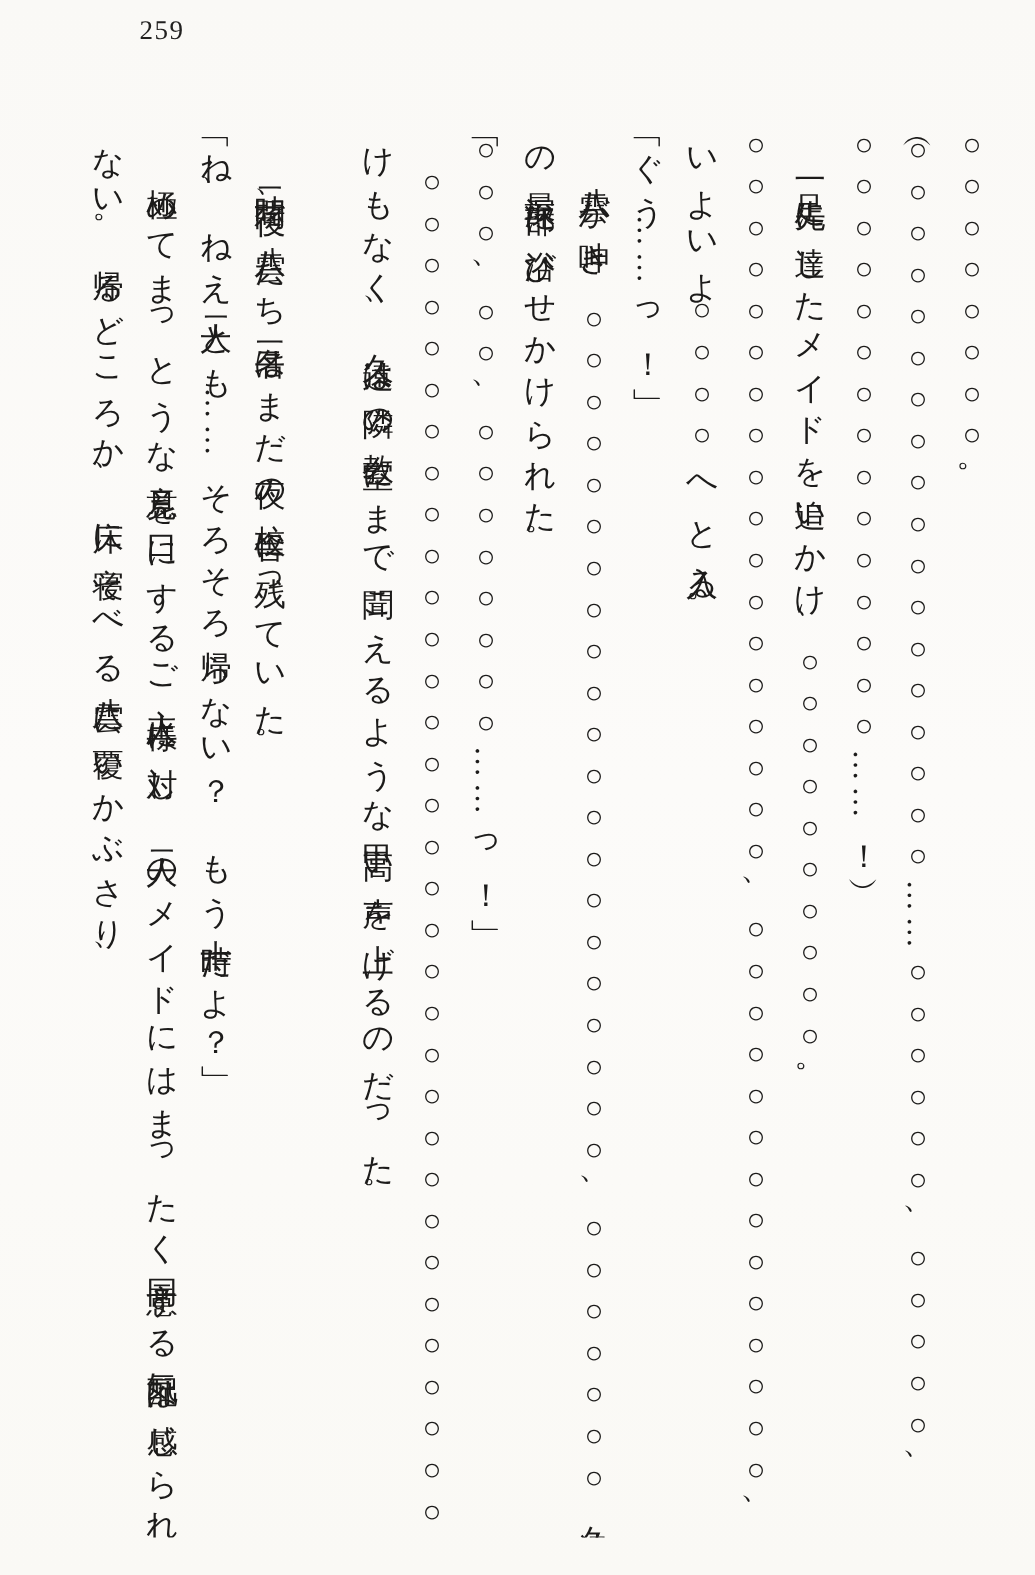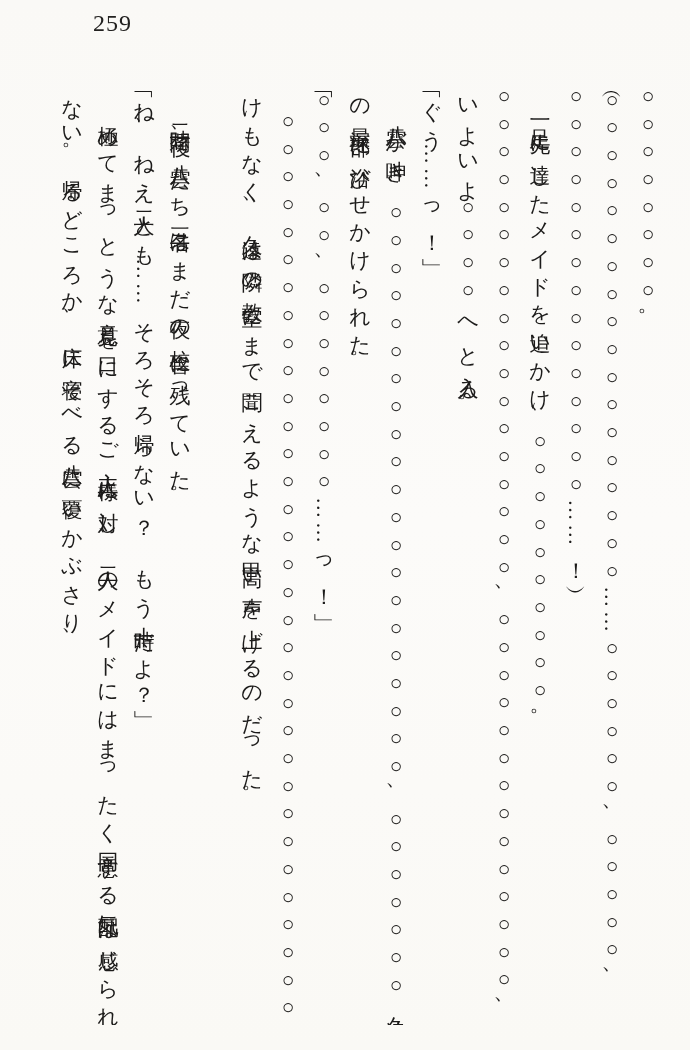--- a/index.html
+++ b/index.html
@@ -16,21 +16,21 @@
   }
   .page {
     position: absolute;
     inset: 0;
     background: linear-gradient(180deg, #faf9f6 0%, #fcfbf9 50%, #faf9f5 100%);
   }
   .page-number {
     position: absolute;
     top: 10px;
     left: 93px;
-    font-size: 24px;
+    font-size: 18px;
     color: #222120;
     letter-spacing: 1px;
     font-family: "Liberation Serif", serif;
   }
   .text-block {
     position: absolute;
     top: 84px;
     right: 24px;
     width: 614px;
     height: 941px;

